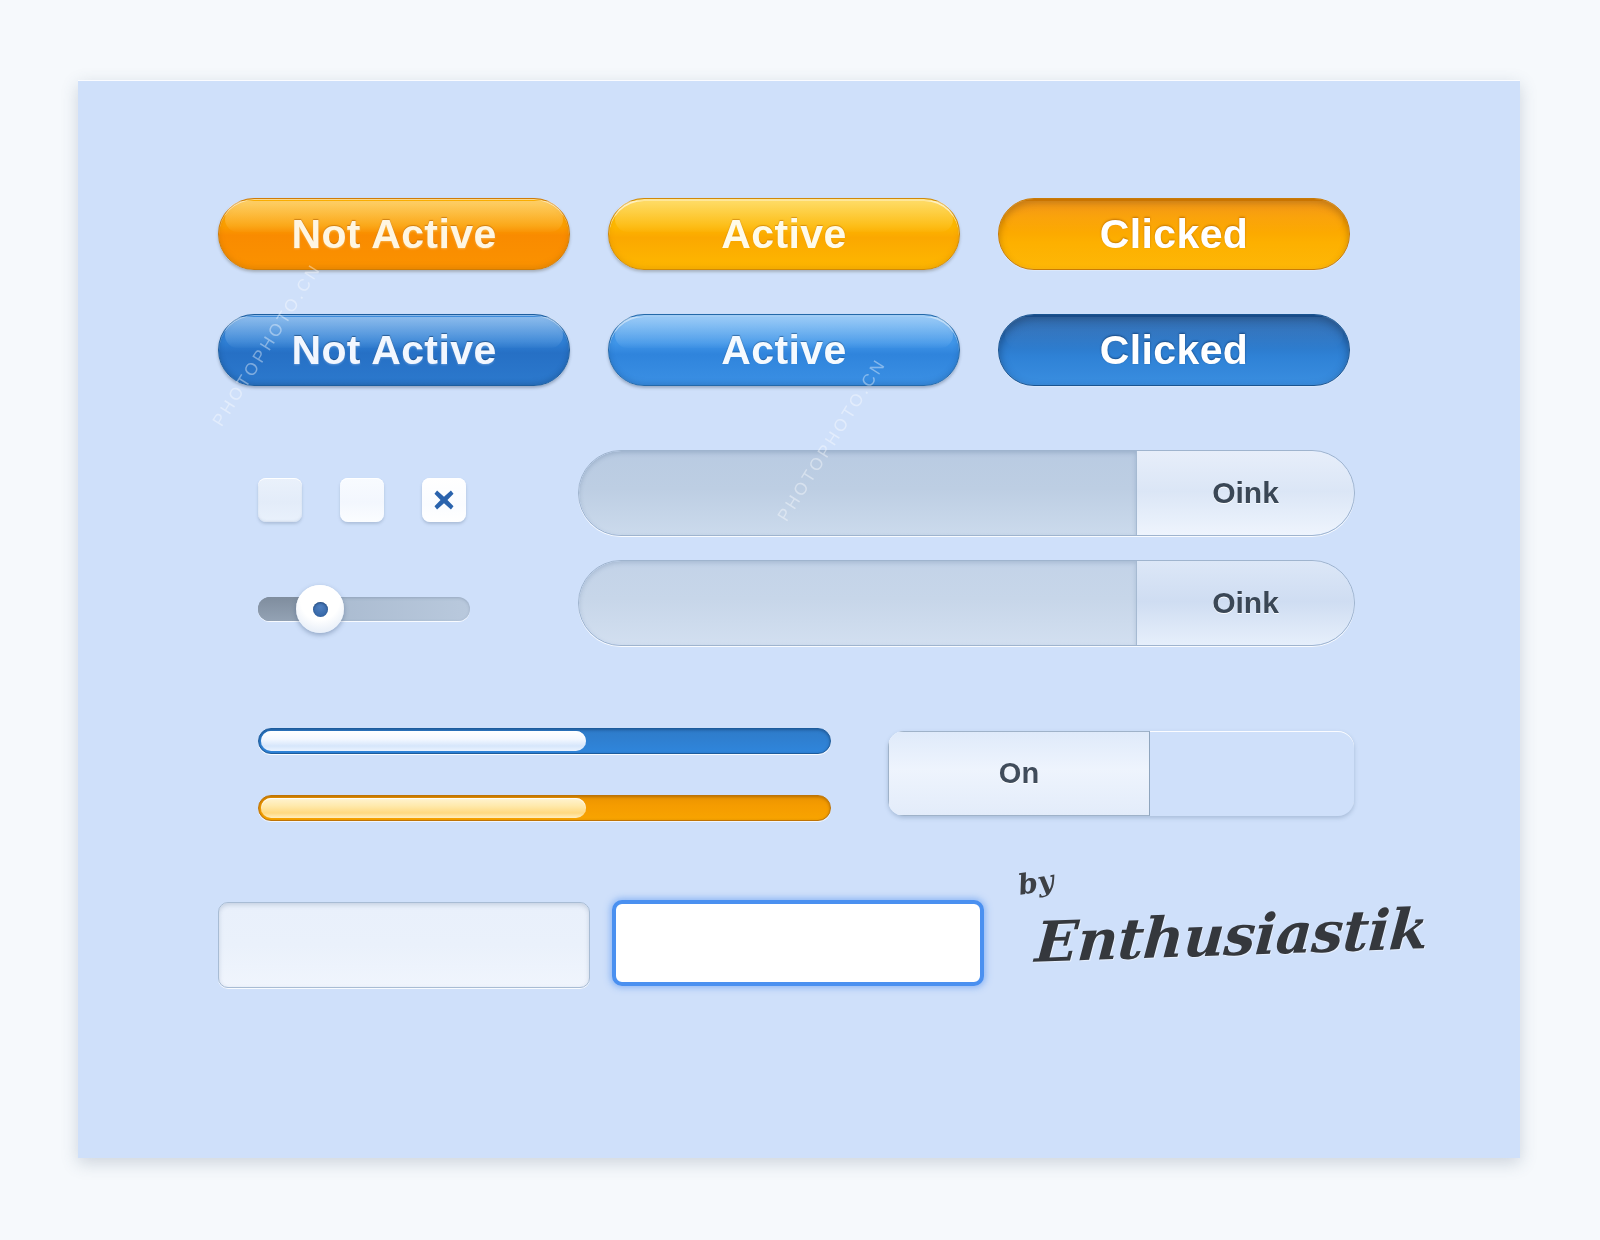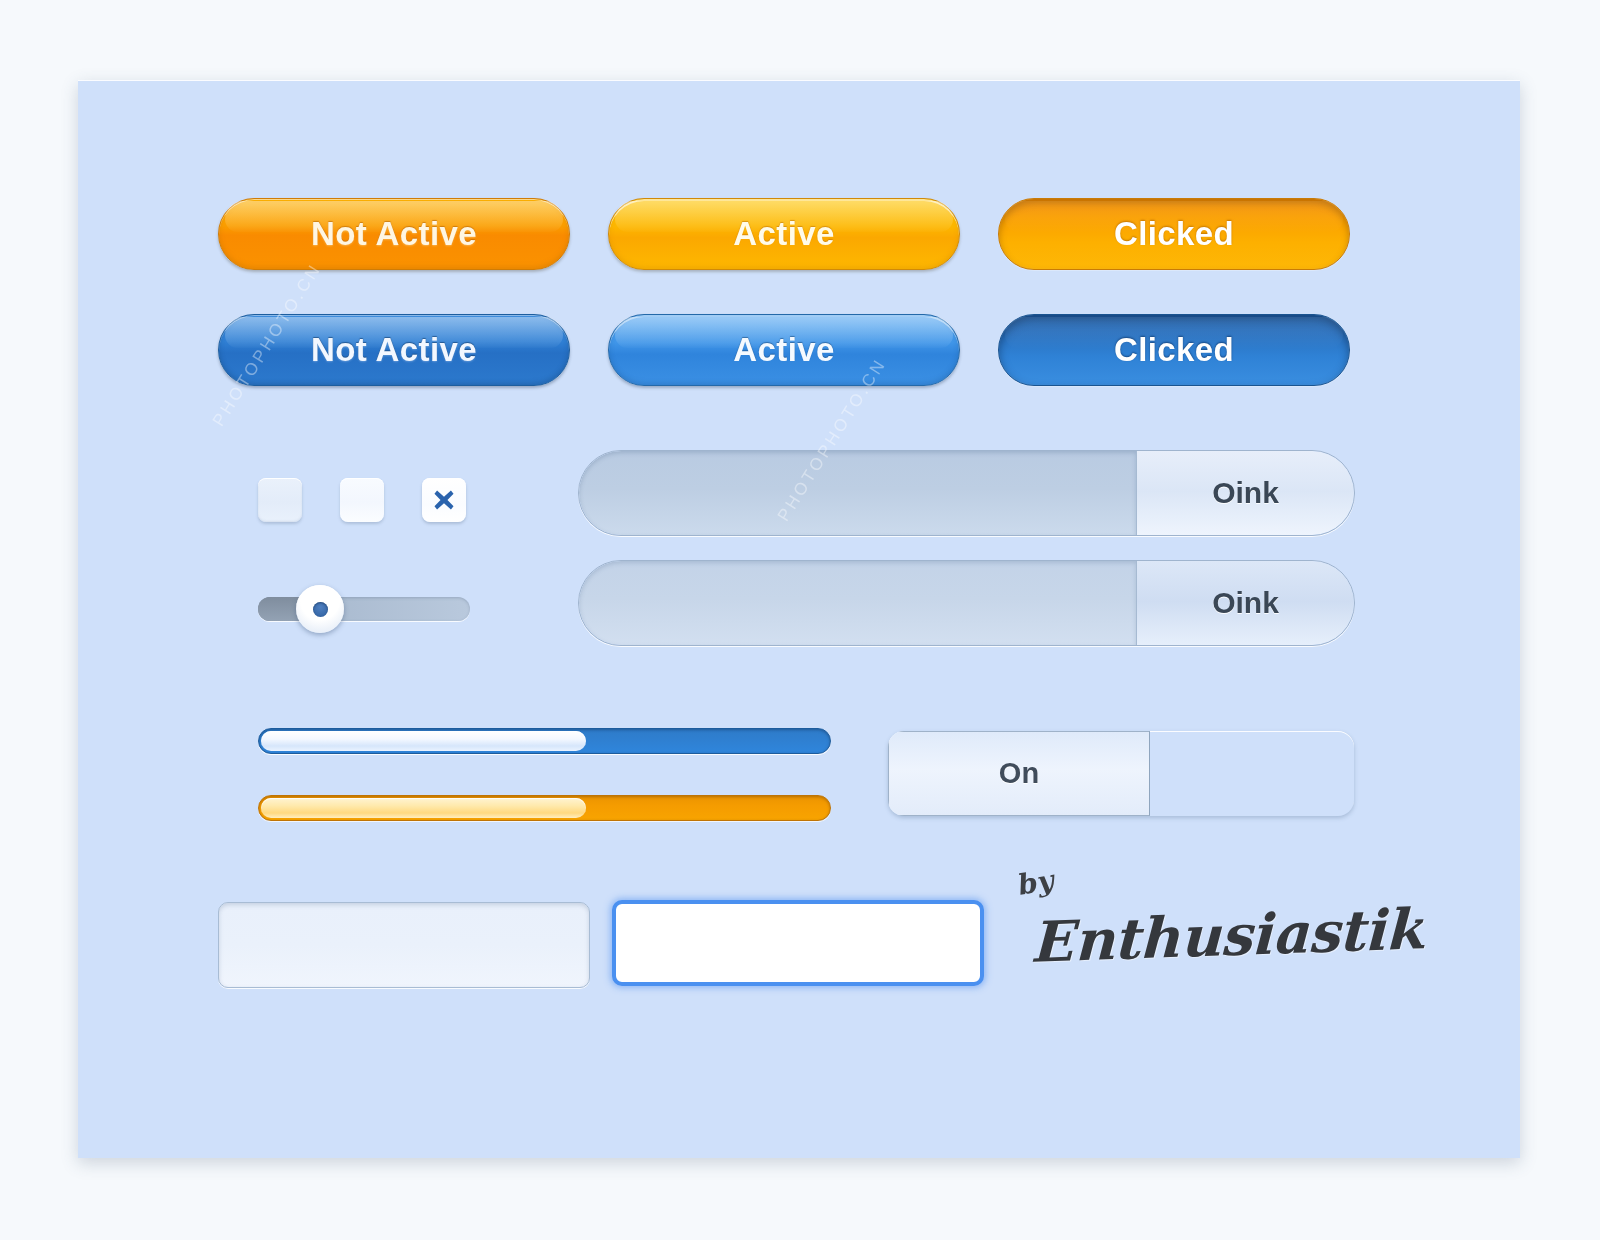--- a/index.html
+++ b/index.html
@@ -33,21 +33,21 @@
 
   
   .btn {
     position: absolute;
     width: 352px;
     height: 72px;
     border-radius: 36px;
     display: flex;
     align-items: center;
     justify-content: center;
-    font-size: 33px;
+    font-size: 41px;
     font-weight: bold;
     letter-spacing: 0.4px;
     cursor: pointer;
     user-select: none;
   }
   .btn .lbl { position: relative; z-index: 3; }
 
   
   .btn.or-notactive {
     background: linear-gradient(to bottom,

